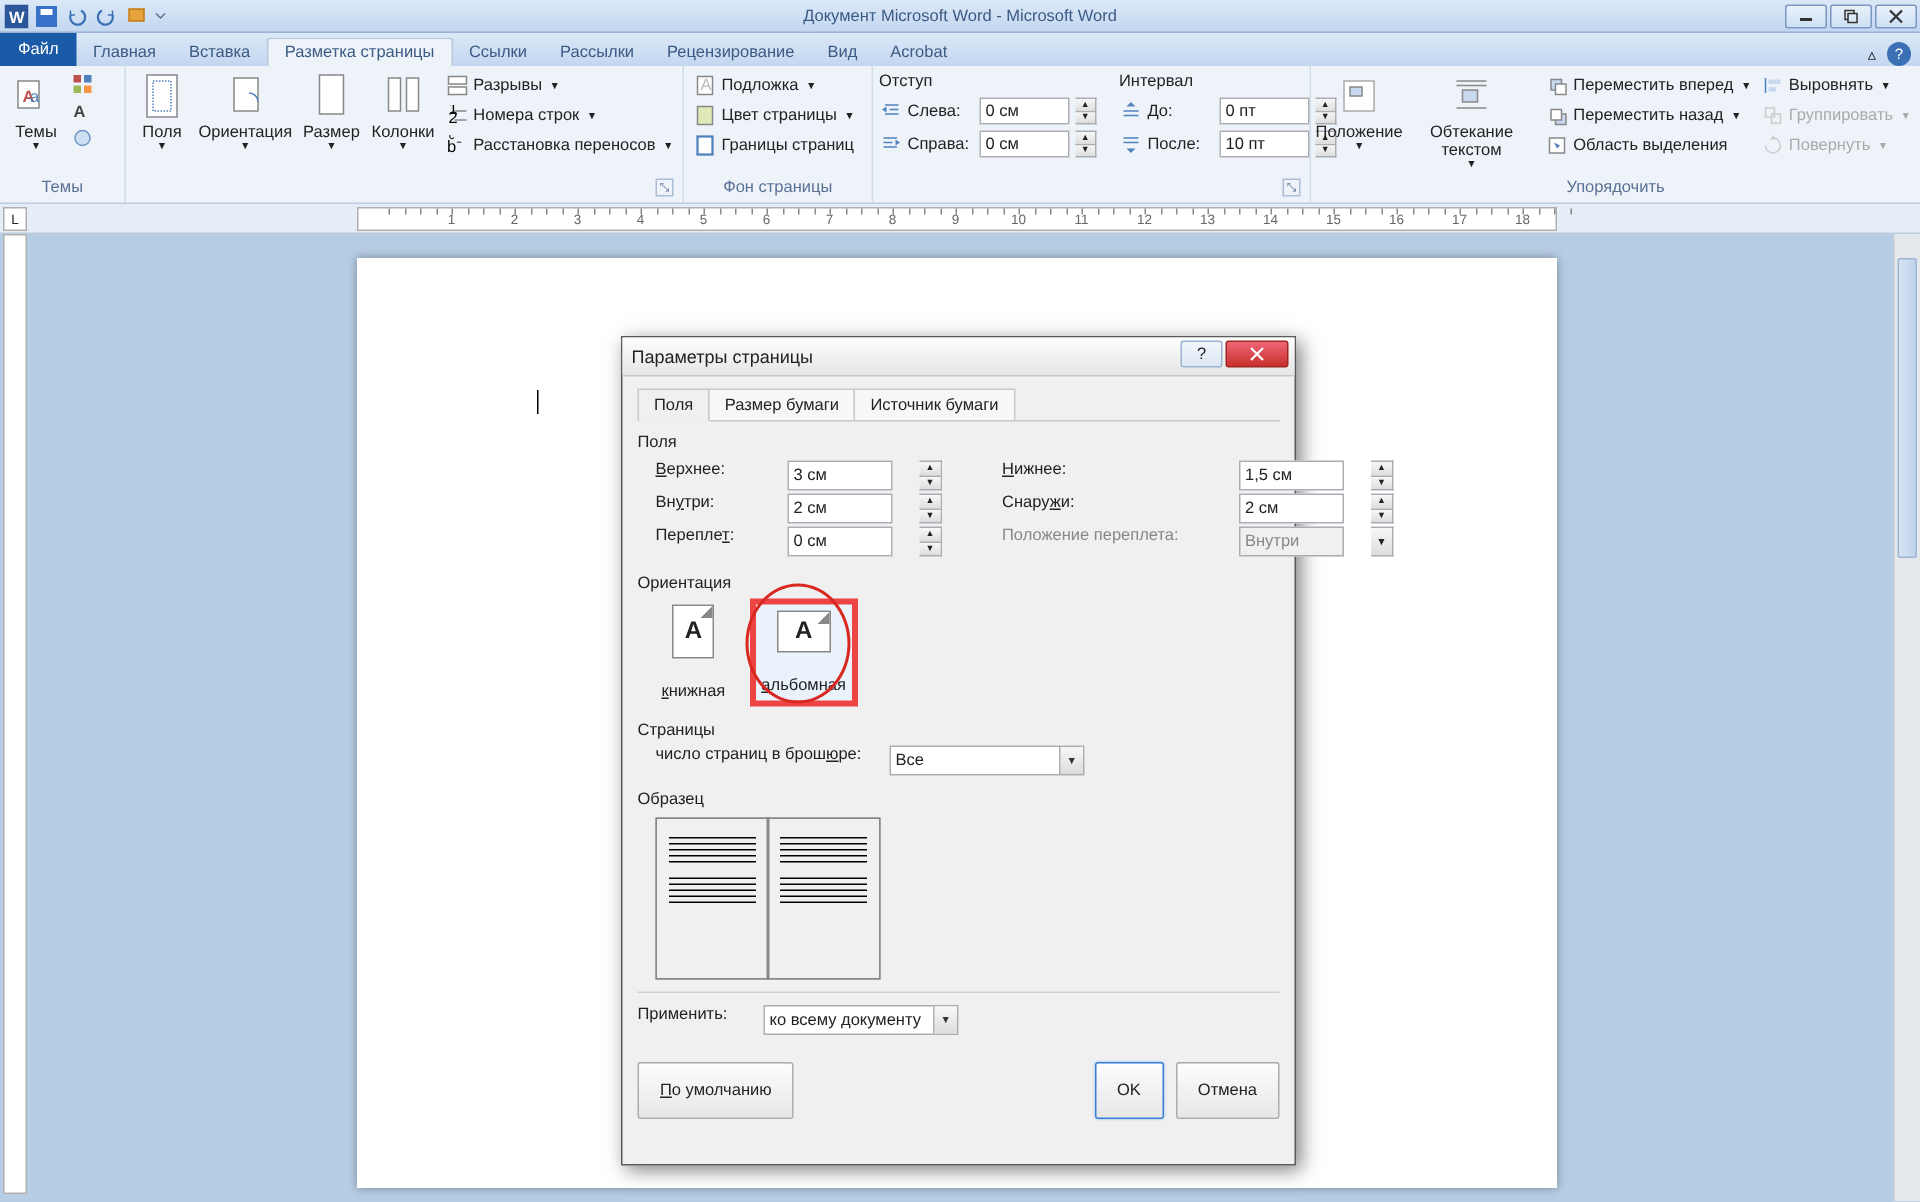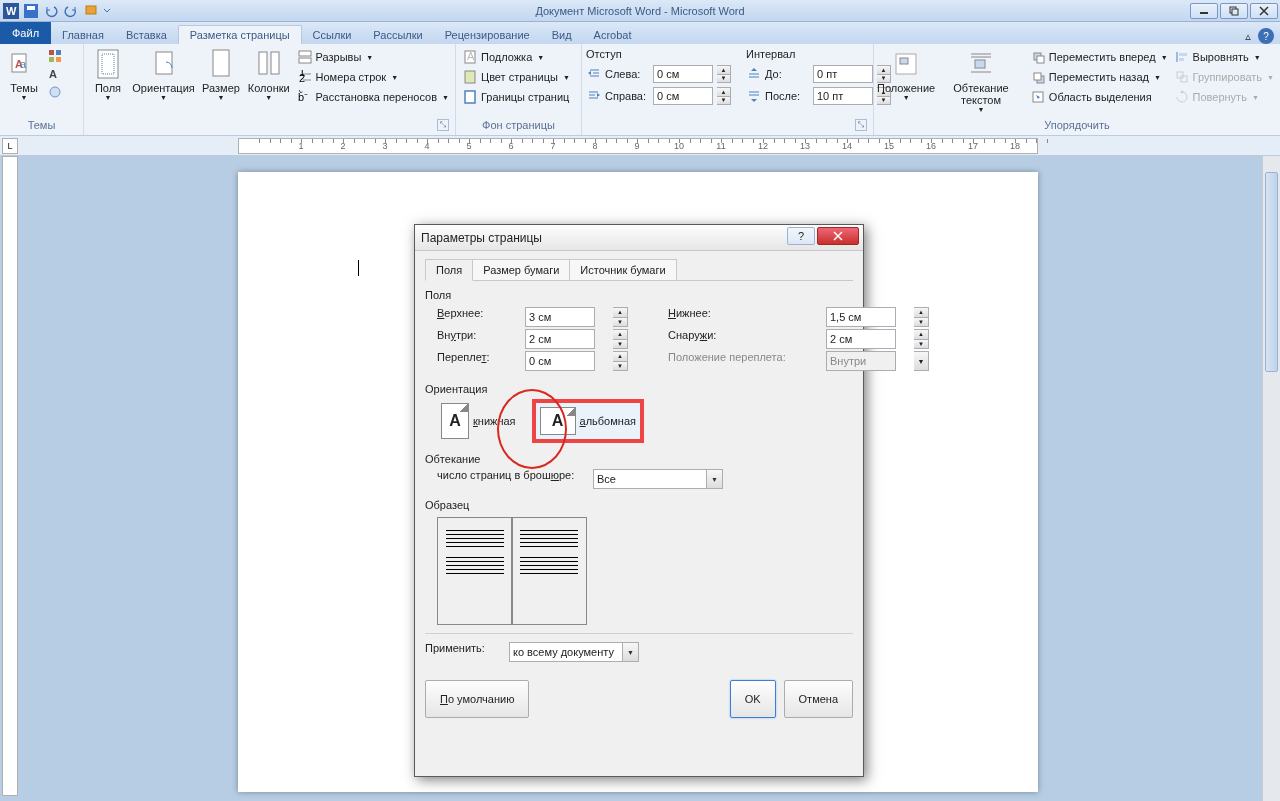--- a/index.html
+++ b/index.html
@@ -57,21 +57,21 @@
 .section-label{margin:6px 0 4px 0}
 .mrow{display:flex;align-items:flex-start;margin:2px 0 2px 12px;gap:18px}
 .mlbl{width:70px}
 .mlbl2{width:140px}
 .minput{width:70px;height:20px;border:1px solid #abadb3;background:#fff;padding:0 3px;display:flex;align-items:center}
 .minput.dis{background:#f0f0f0;color:#888}
 .mspin{width:15px;height:20px;display:flex;flex-direction:column;border:1px solid #abadb3;border-left:none}
 .mspin div{flex:1;display:flex;align-items:center;justify-content:center;font-size:6px;background:linear-gradient(#f7f7f7,#ddd)}
 .mspin div:first-child{border-bottom:1px solid #abadb3}
 .orient{display:flex;gap:12px;margin-left:12px;margin-top:4px}
-.orient-btn{display:flex;flex-direction:row;align-items:center;gap:4px;padding:4px}
+.orient-btn{display:flex;flex-direction:column;align-items:center;gap:16px;padding:4px}
 .orient-btn.sel{border:4px solid #ef4444;background:#eaf2fc}
 .orient-ico{width:36px;height:36px;border:1px solid #888;background:#fff;display:flex;align-items:center;justify-content:center;position:relative}
 .orient-ico.portrait{width:28px;height:36px}
 .orient-ico.landscape{width:36px;height:28px}
 .orient-ico::after{content:"A";position:absolute;font-weight:bold;font-size:16px}
 .orient-ico .fold{position:absolute;right:0;top:0;width:8px;height:8px;background:linear-gradient(135deg,#fff 48%,#888 50%)}
 .marker{position:absolute;border:2px solid #d9281f;border-radius:50%}
 .dsel{width:130px;height:20px;border:1px solid #abadb3;background:#fff;display:flex;align-items:center;padding:0 3px;position:relative}
 .dsel.hl{background:#3a7fd5;color:#fff}
 .dsel .arr{position:absolute;right:0;top:0;width:16px;height:18px;background:linear-gradient(#f7f7f7,#ddd);border-left:1px solid #abadb3;display:flex;align-items:center;justify-content:center;font-size:7px;color:#333}
@@ -679,21 +679,21 @@
       </div>
       <div class="orient-btn sel">
         <div class="orient-ico landscape">
             <div class="fold"></div>
           </div>
         <span><span class="u">а</span>льбомная</span>
       </div>
       <div class="marker" style="left:60px;top:-10px;width:70px;height:80px"></div>
     </div>
 
-    <div class="section-label" style="margin-top:10px">Обтекание</div>
+    <div class="section-label" style="margin-top:10px">Страницы</div>
     <div class="mrow">
         <span style="width:138px">число страниц в брош<span class="u">ю</span>ре:</span>
       <div class="dsel">
           <span>Все</span>
           <div class="arr">▼</div>
         </div>
     </div>
 
     <div class="section-label" style="margin-top:10px">Образец</div>
     <div class="preview">

